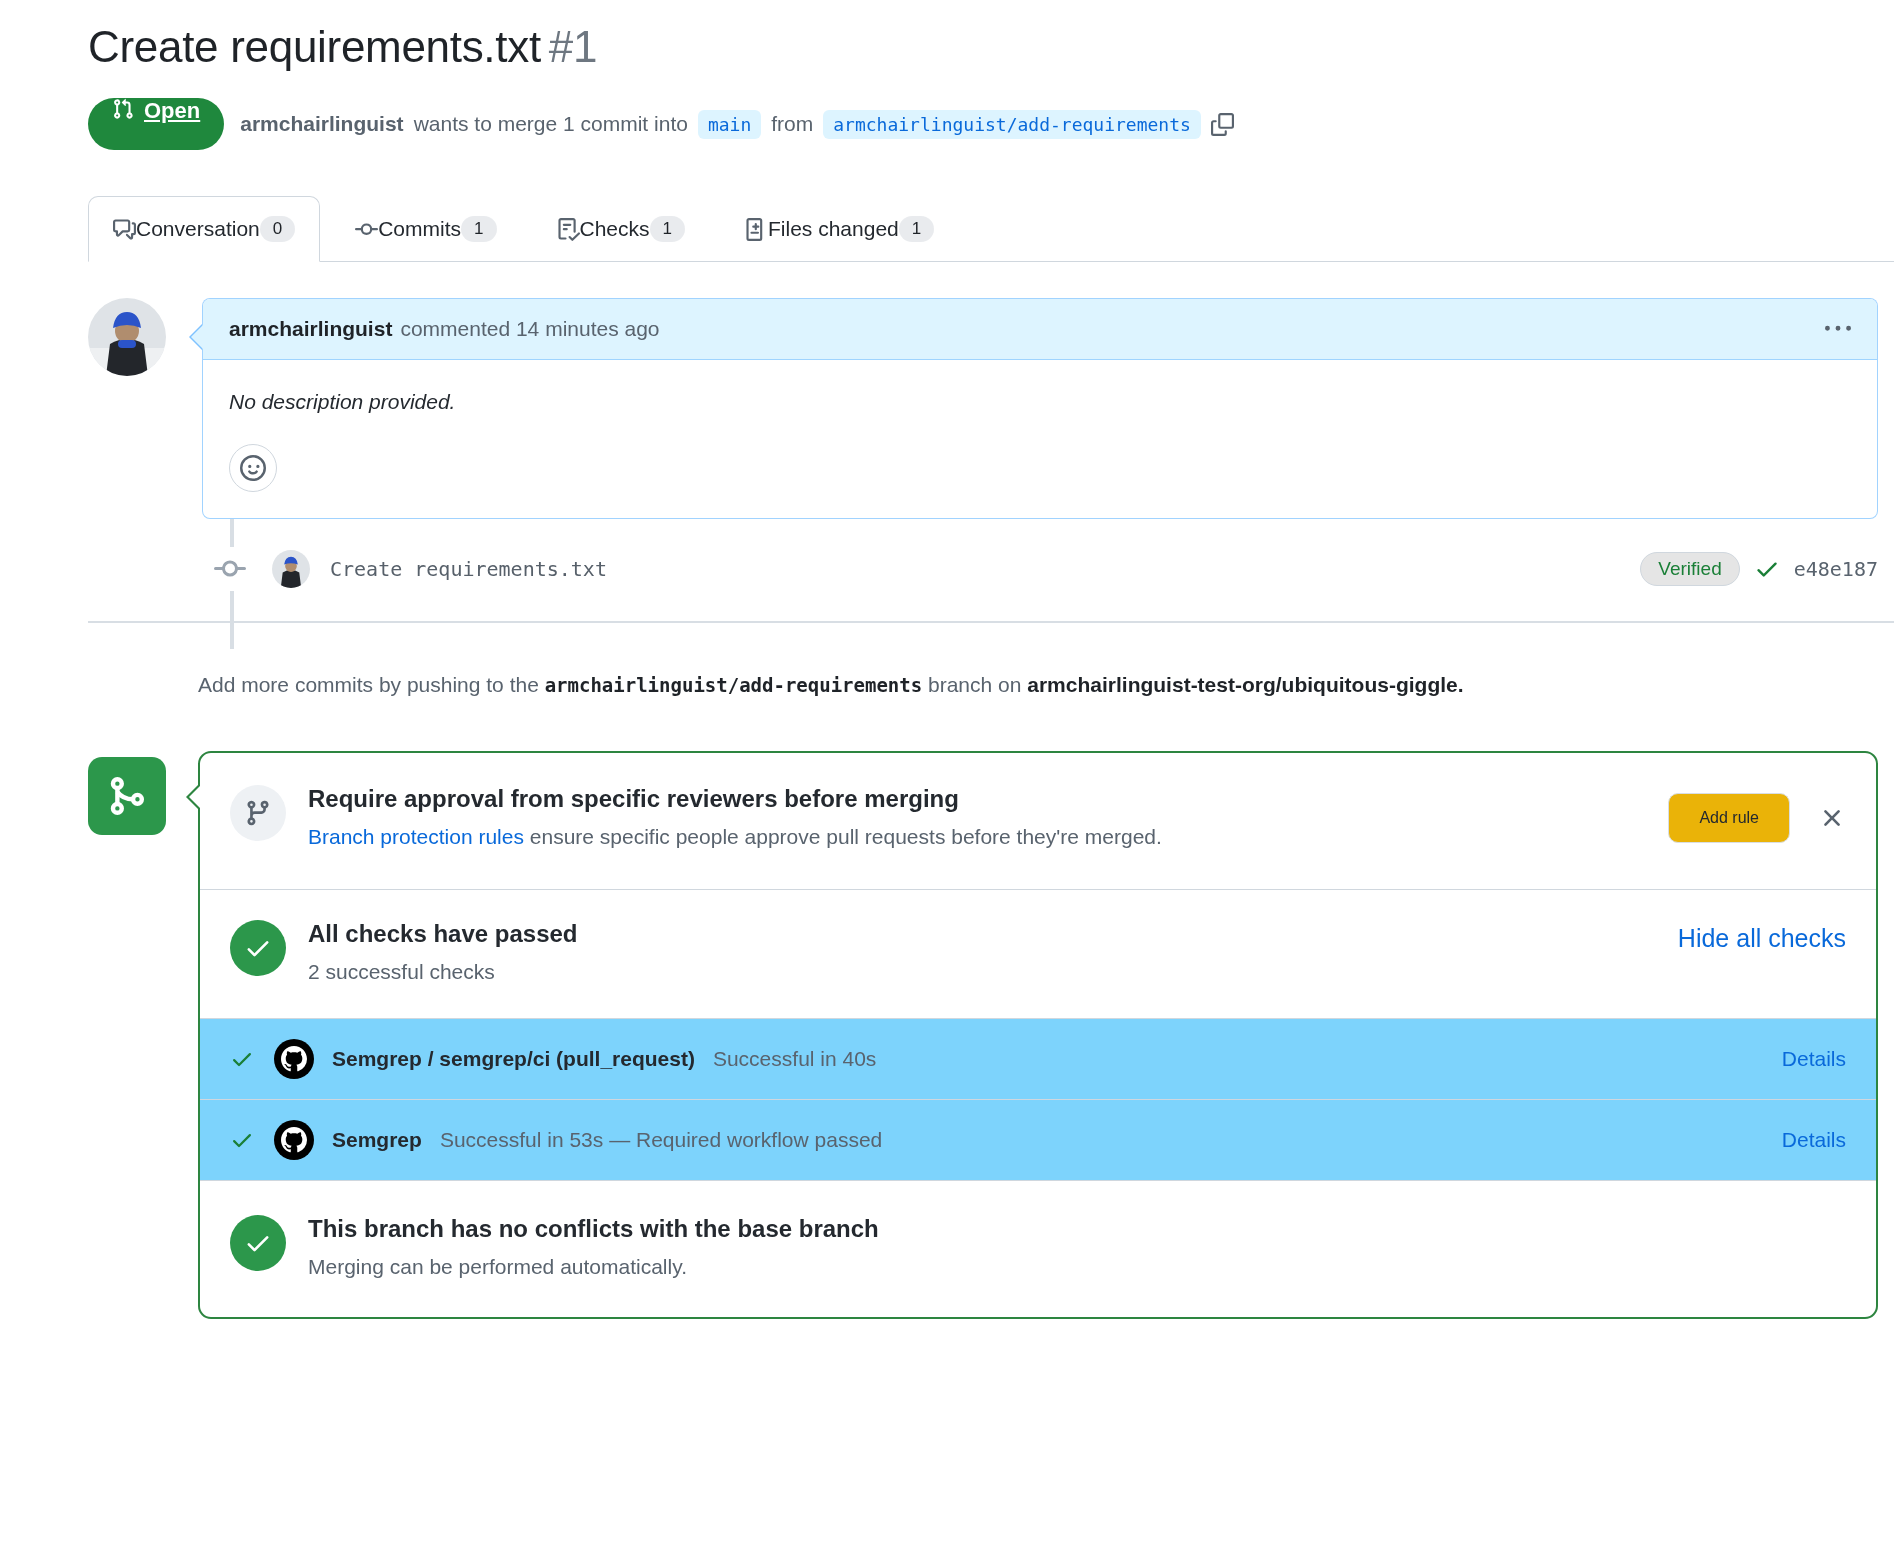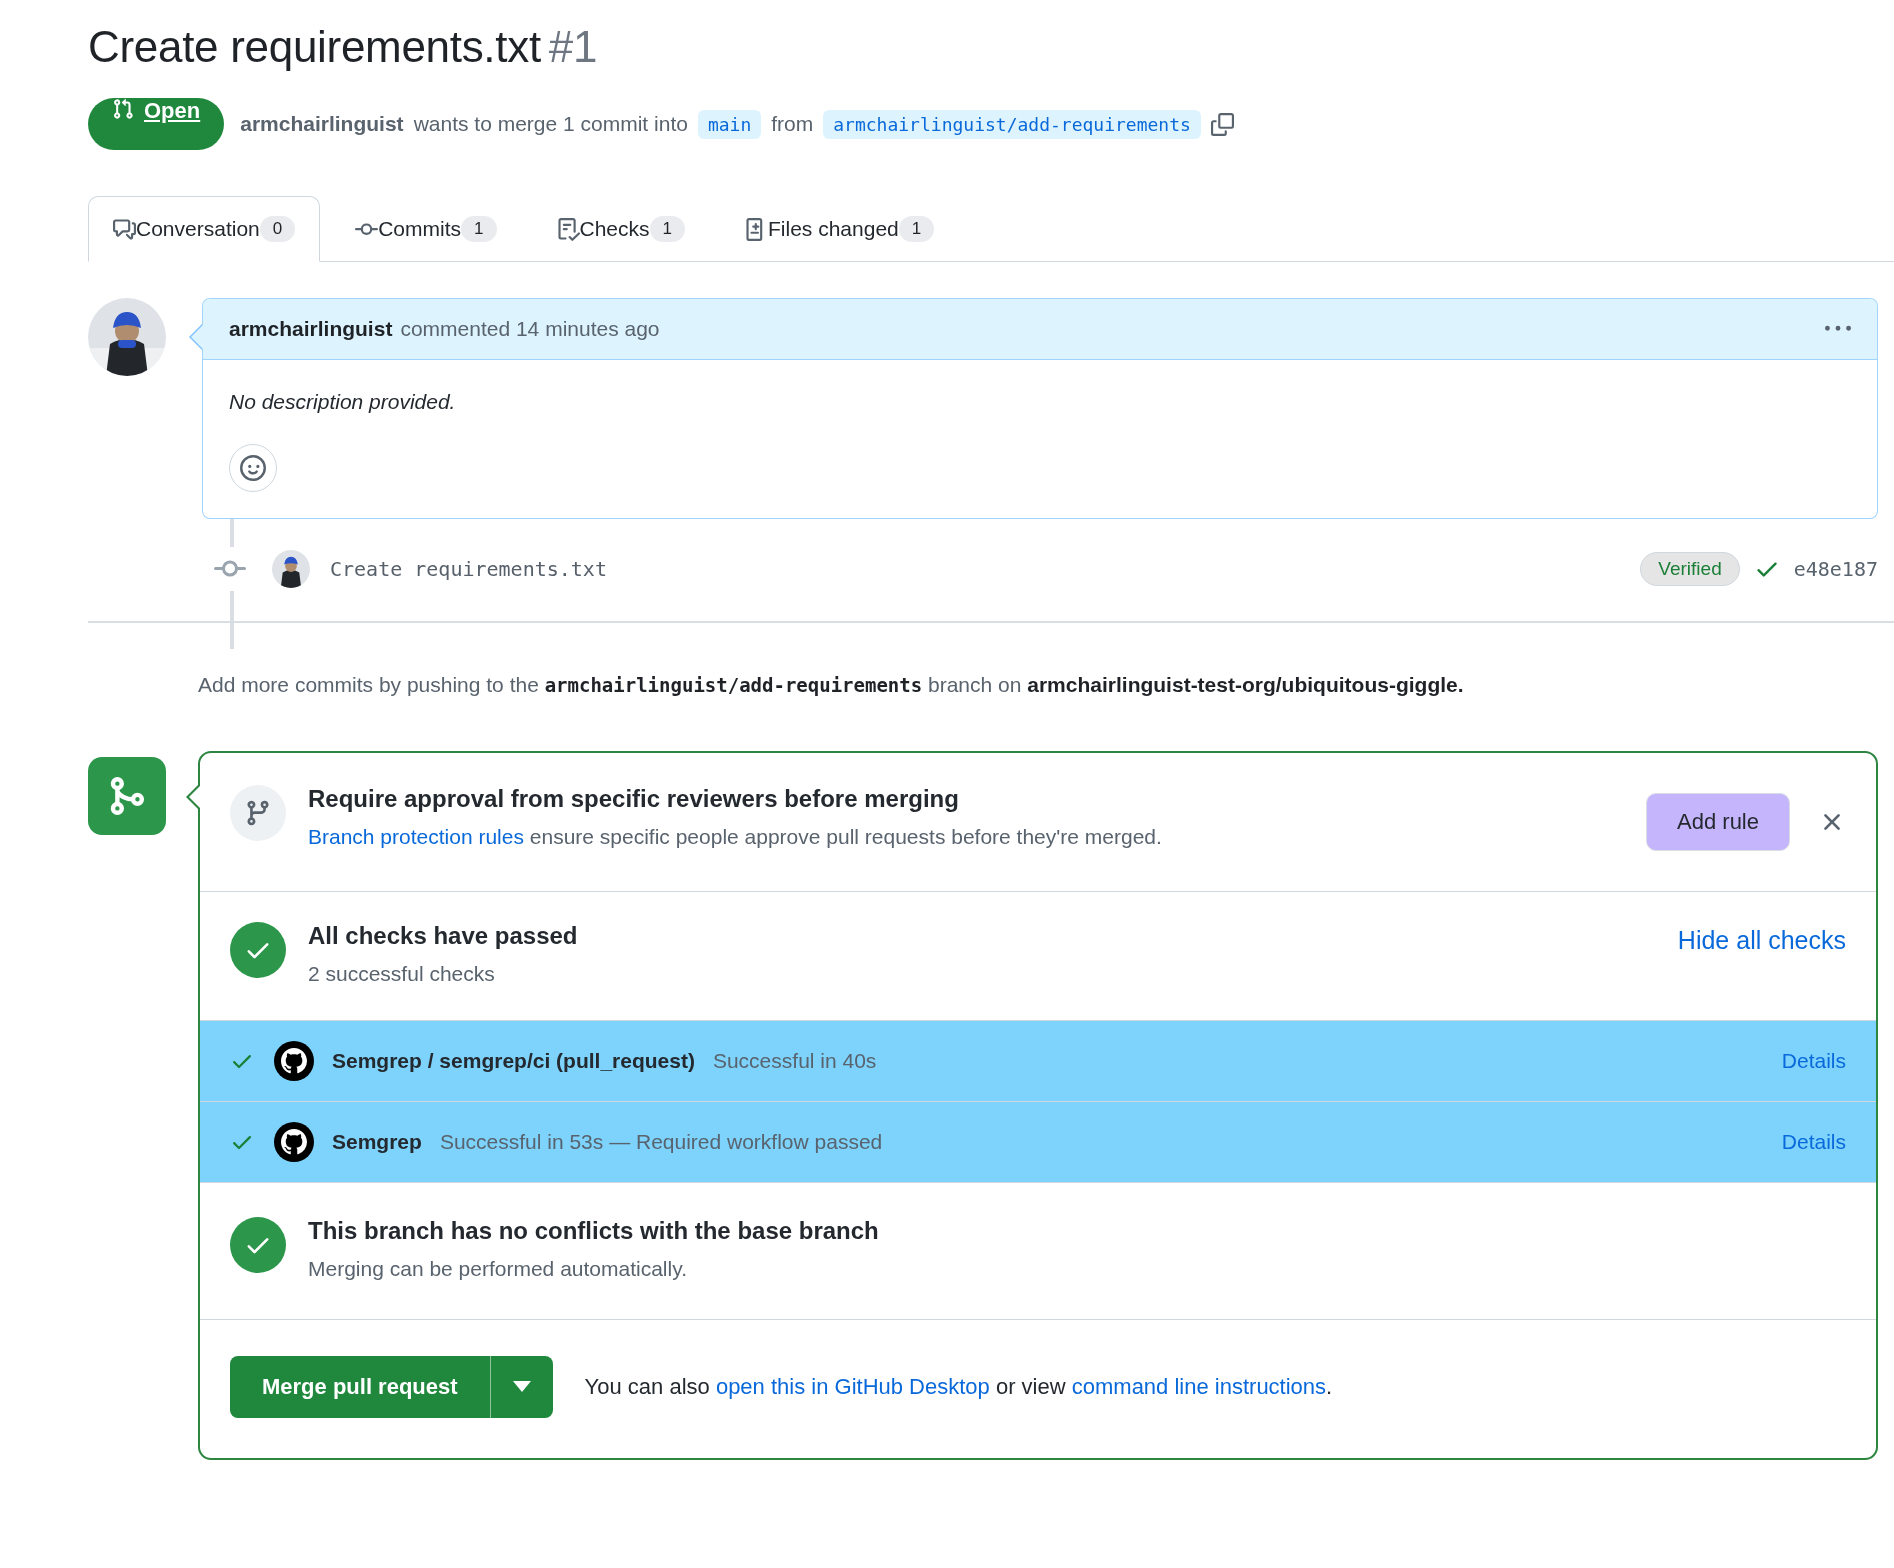--- a/index.html
+++ b/index.html
@@ -85,22 +85,22 @@
   .merge-box { border:2px solid #2d8540; border-radius:13px; background:#fff; margin-right:0; }
 
   .rule-section { display:flex; align-items:flex-start; padding:32px 30px 40px; }
   .rule-icon-wrap { width:56px; height:56px; border-radius:50%; background:#eef1f4; flex:none;
     display:flex; align-items:center; justify-content:center; margin-right:22px; }
   .rule-icon-wrap svg { width:28px; height:28px; fill:#59636e; }
   .sec-title { font-size:24px; font-weight:600; color:#24292f; }
   .sec-sub { margin-top:12px; font-size:21px; color:#59636e; }
   a.lnk { color:#0969da; text-decoration:none; cursor:pointer; }
   .rule-actions { margin-left:auto; display:flex; align-items:center; gap:28px; padding-top:8px; }
-  .add-rule-btn { background:#c4b5fd; border:1px solid #d9dee3; border-radius:10px; padding:15px 30px;
-    font-size:22px; color:#24292f; font-weight:500; font-family:inherit; cursor:pointer; }
+  .add-rule-btn { background:#eab308; border:1px solid #d9dee3; border-radius:10px; padding:15px 30px;
+    font-size:16px; color:#24292f; font-weight:500; font-family:inherit; cursor:pointer; }
   .close-x svg { width:28px; height:28px; fill:#59636e; display:block; }
 
   .sect { border-top:1px solid #d0d7de; }
   .checks-summary { display:flex; align-items:flex-start; padding:30px 30px 34px; }
   .big-check { width:56px; height:56px; border-radius:50%; background:#2c974b; flex:none;
     display:flex; align-items:center; justify-content:center; margin-right:22px; }
   .big-check svg { width:28px; height:28px; fill:#fff; }
   .hide-link { margin-left:auto; font-size:25px; padding-top:4px;text-align:center; }
 
   .check-row { background:#7dd3fc; border-top:1px solid #d0d7de; padding:20px 30px;
@@ -345,28 +345,17 @@
           <svg viewBox="0 0 16 16">
               <path d="M13.78 4.22a.75.75 0 0 1 0 1.06l-7.25 7.25a.75.75 0 0 1-1.06 0L2.22 9.28a.751.751 0 0 1 .018-1.042.751.751 0 0 1 1.042-.018L6 10.94l6.72-6.72a.75.75 0 0 1 1.06 0Z"></path>
             </svg>
         </span>
         <div>
           <div class="sec-title">This branch has no conflicts with the base branch</div>
           <div class="sec-sub">Merging can be performed automatically.</div>
         </div>
       </div>
 
-      <div class="merge-row">
-        <div class="merge-btn">
-          <span class="main">Merge pull request</span>
-          <span class="caret">
-            <span class="caret-down"></span>
-          </span>
-        </div>
-        <span class="also-text">
-          <span>You can also </span><a class="lnk">open this in GitHub Desktop</a><span> or view </span><a class="lnk">command line instructions</a><span>.</span>
-        </span>
-      </div>
 
     </div>
   </div>
 
 </div>
 
 </body></html>

